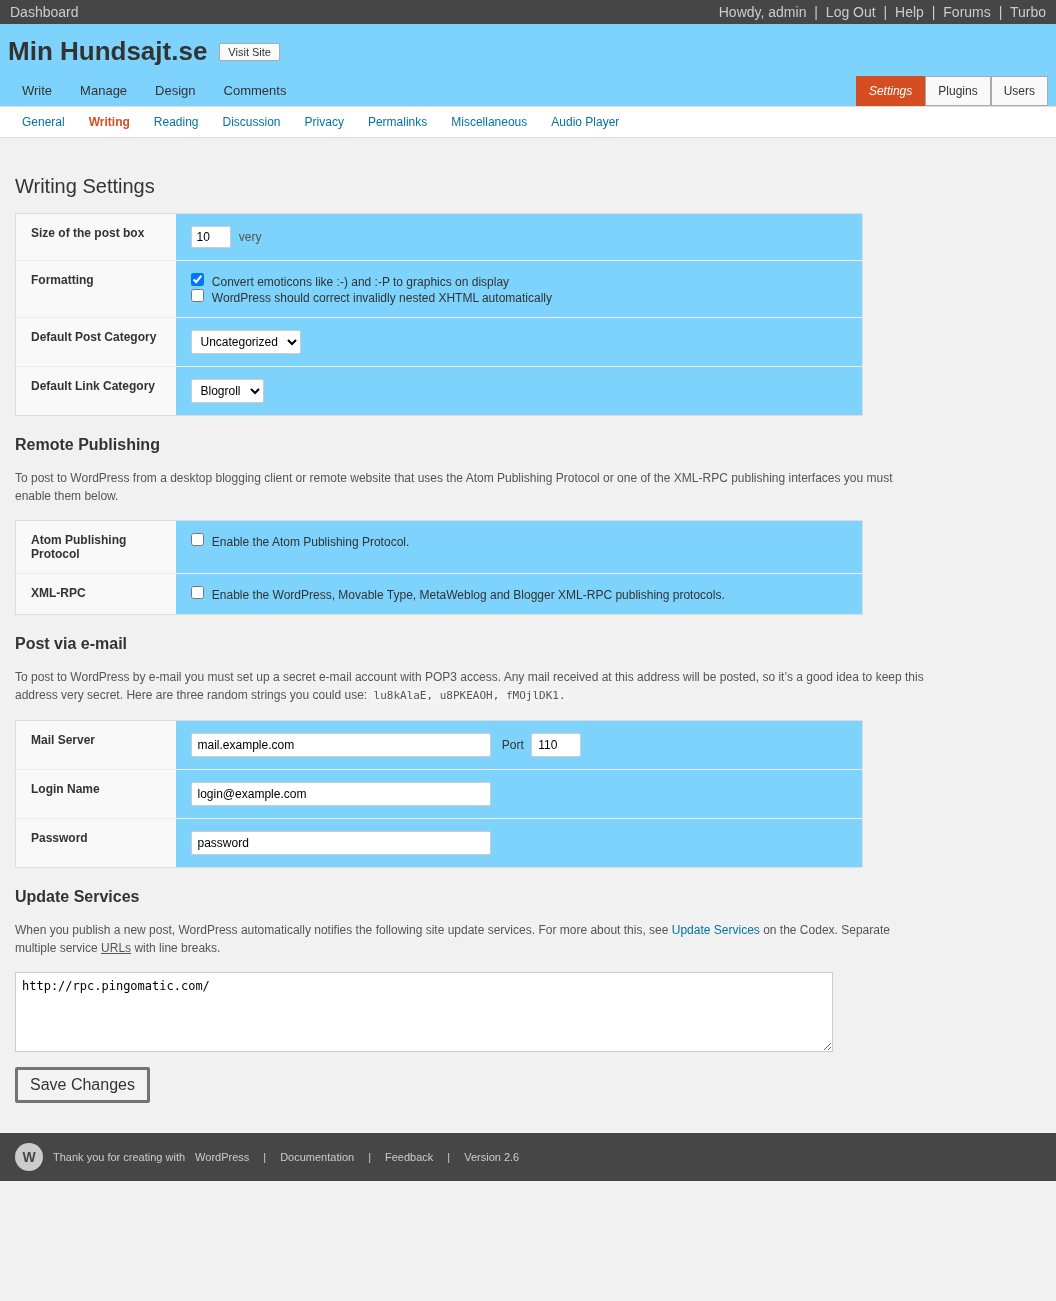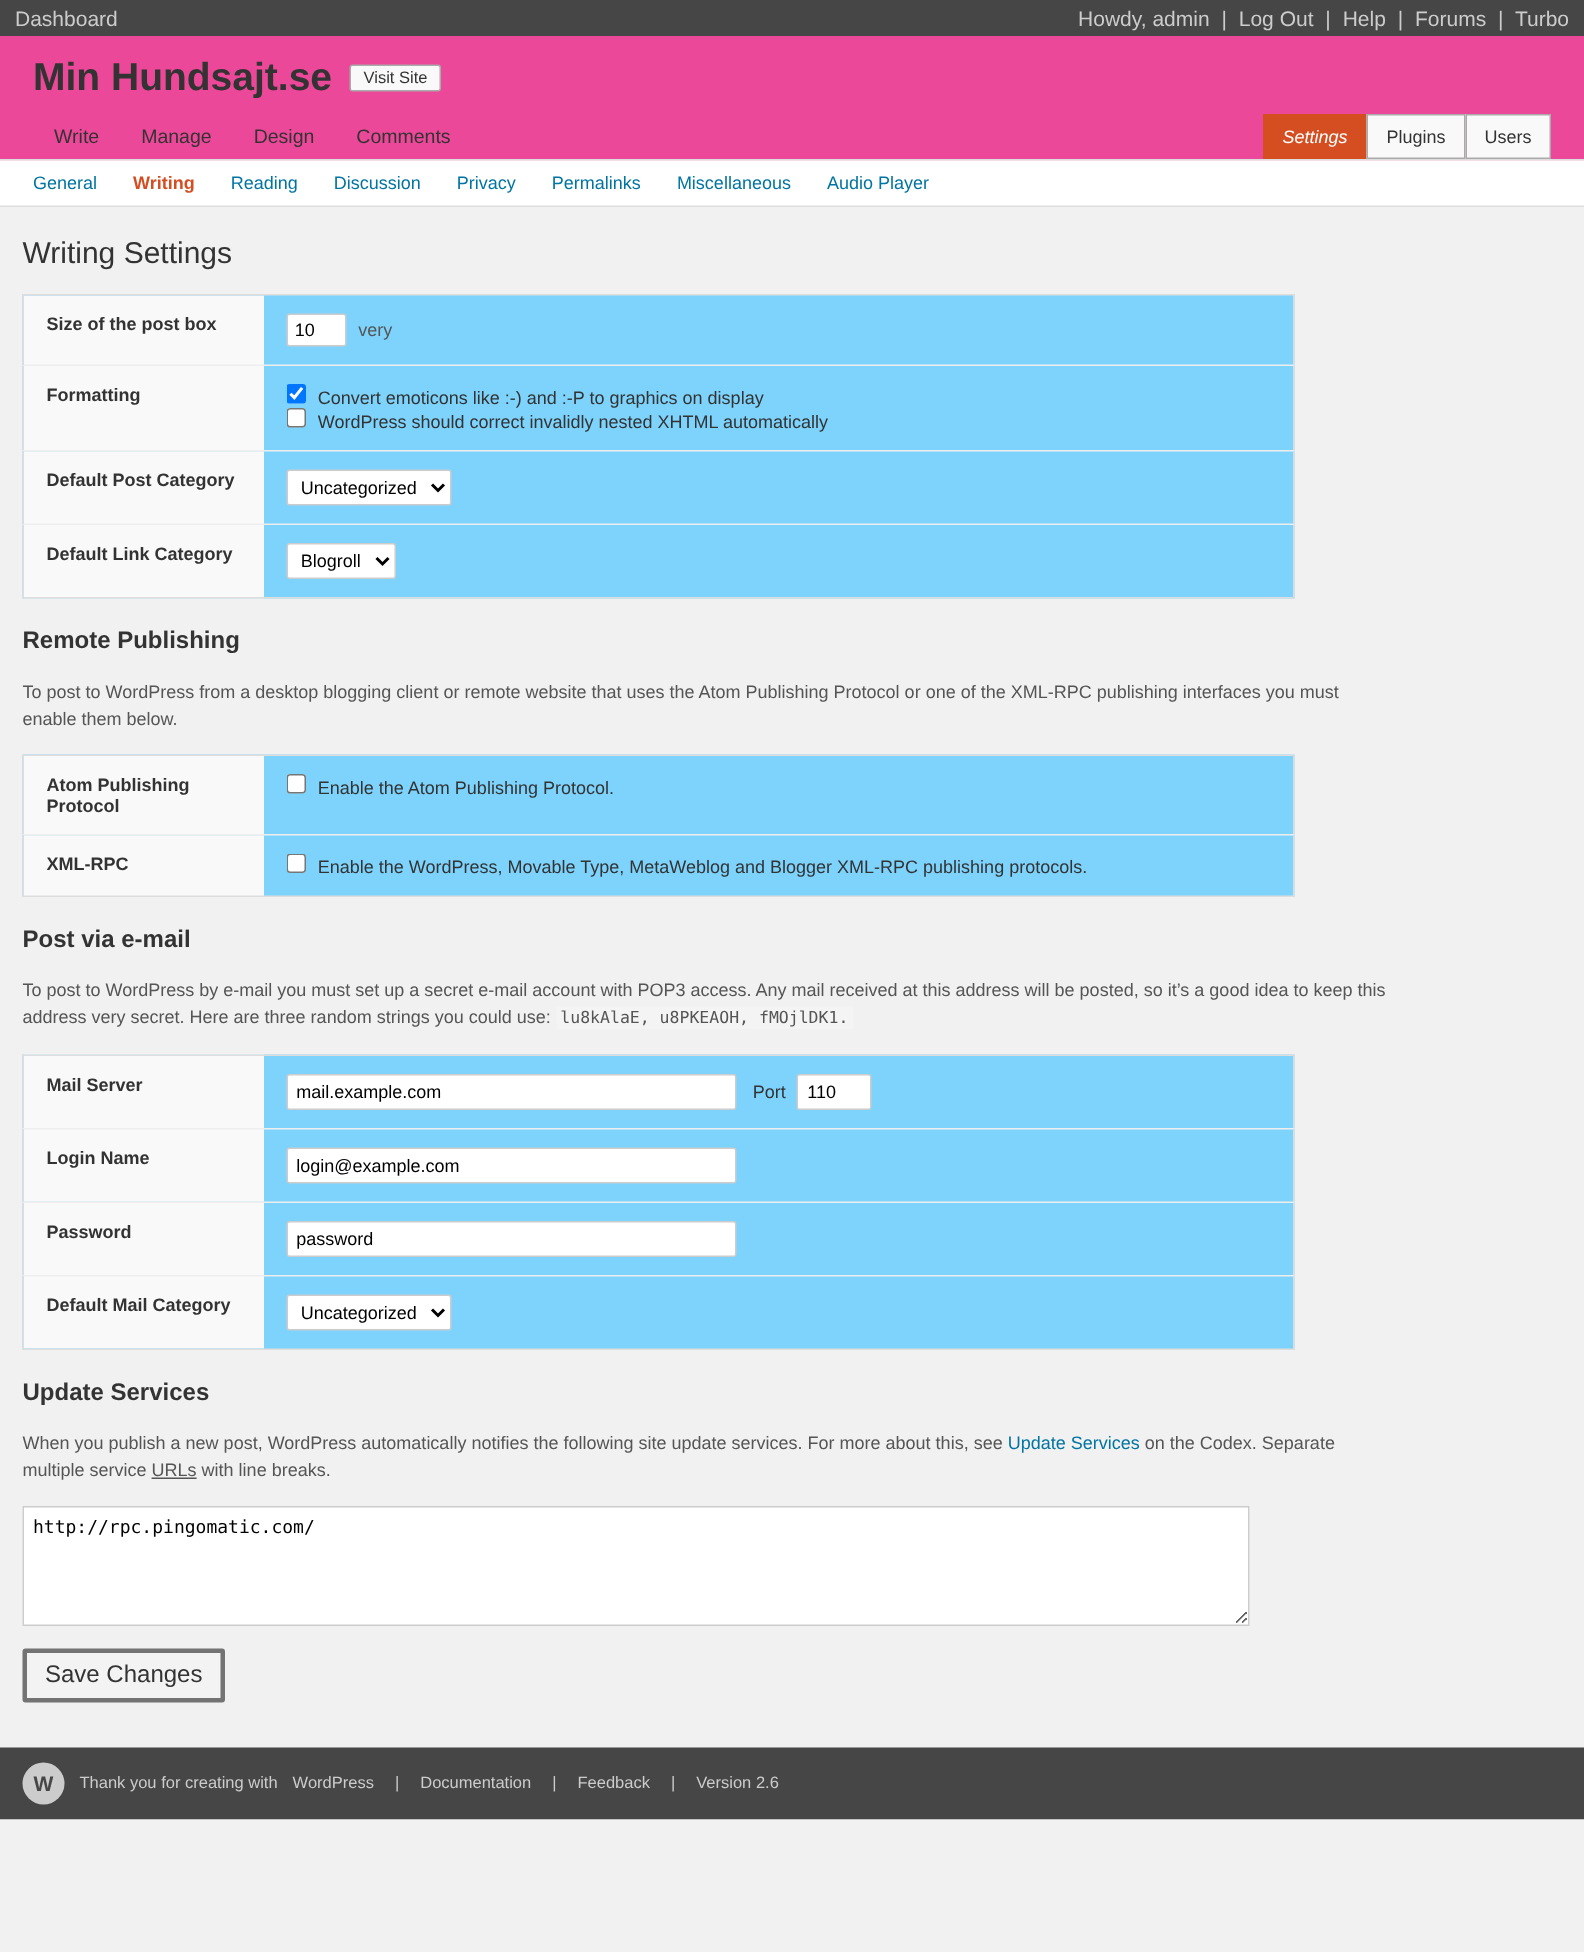--- a/index.html
+++ b/index.html
@@ -13,23 +13,23 @@
       font-size: 14px;
       display: flex;
       justify-content: space-between;
       align-items: center;
     }
     #admin-bar a { color: #ccc; text-decoration: none; }
     #admin-bar .sep { margin: 0 4px; }
 
     
     #header {
-      background: #ec4899;
+      background: #7dd3fc;
       border-bottom: 1px solid #ddd;
-      padding: 0 22px;
+      padding: 0 8px;
     }
     #site-title-row {
       display: flex;
       align-items: center;
       padding: 12px 0 8px 0;
       gap: 12px;
     }
     #site-title {
       font-size: 26px;
       font-weight: bold;
@@ -104,21 +104,21 @@
     
     #content {
       padding: 10px 15px;
       max-width: 940px;
     }
 
     .page-title {
       font-size: 20px;
       font-weight: normal;
       color: #333;
-      margin: 10px 0 15px 0;
+      margin: 27px 0 15px 0;
       padding: 0;
     }
 
     
     .settings-table {
       width: 848px;
       border-collapse: collapse;
       background: #7dd3fc;
       border: 1px solid #ddd;
       margin-bottom: 20px;
@@ -381,28 +381,20 @@
       <td>
         <input type="text" style="width: 300px;" value="login@example.com">
       </td>
     </tr>
     <tr>
       <td>Password</td>
       <td>
         <input type="text" style="width: 300px;" value="password">
       </td>
     </tr>
-    <tr>
-      <td>Default Mail Category</td>
-      <td>
-        <select>
-          <option>Uncategorized</option>
-        </select>
-      </td>
-    </tr>
   </tbody>
     </table>
 
   
   <h2 class="section-heading">Update Services</h2>
   <p class="description-text">
     <span>When you publish a new post, WordPress automatically notifies the following site update services. For more about this, see</span>
     <a>Update Services</a>
     <span>on the Codex. Separate multiple service</span>
     <u><span>URLs</span></u>

